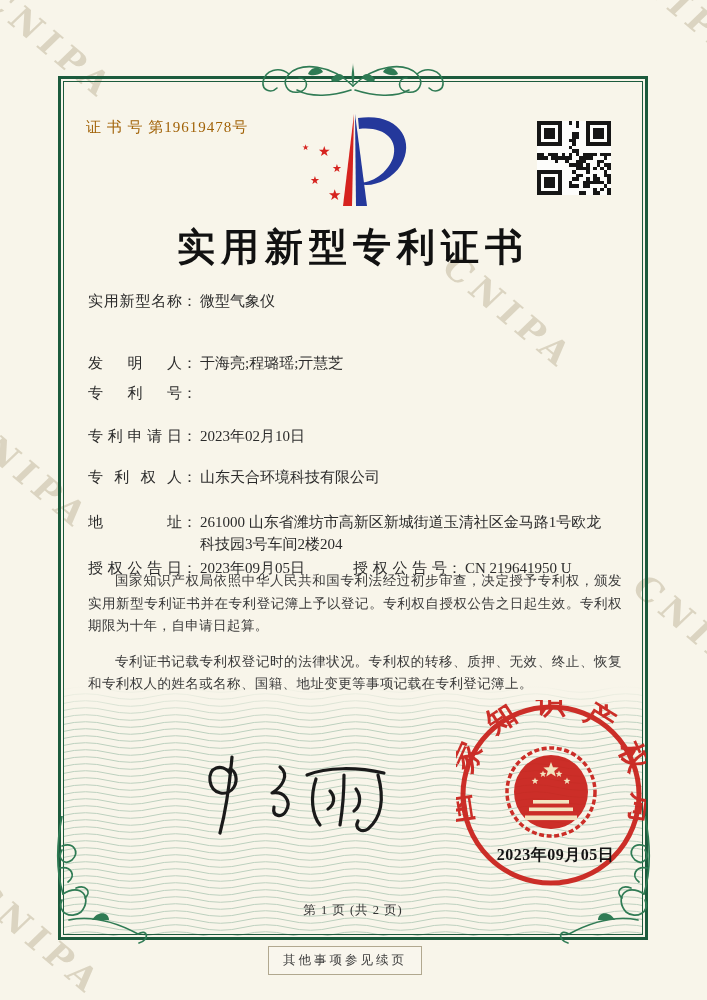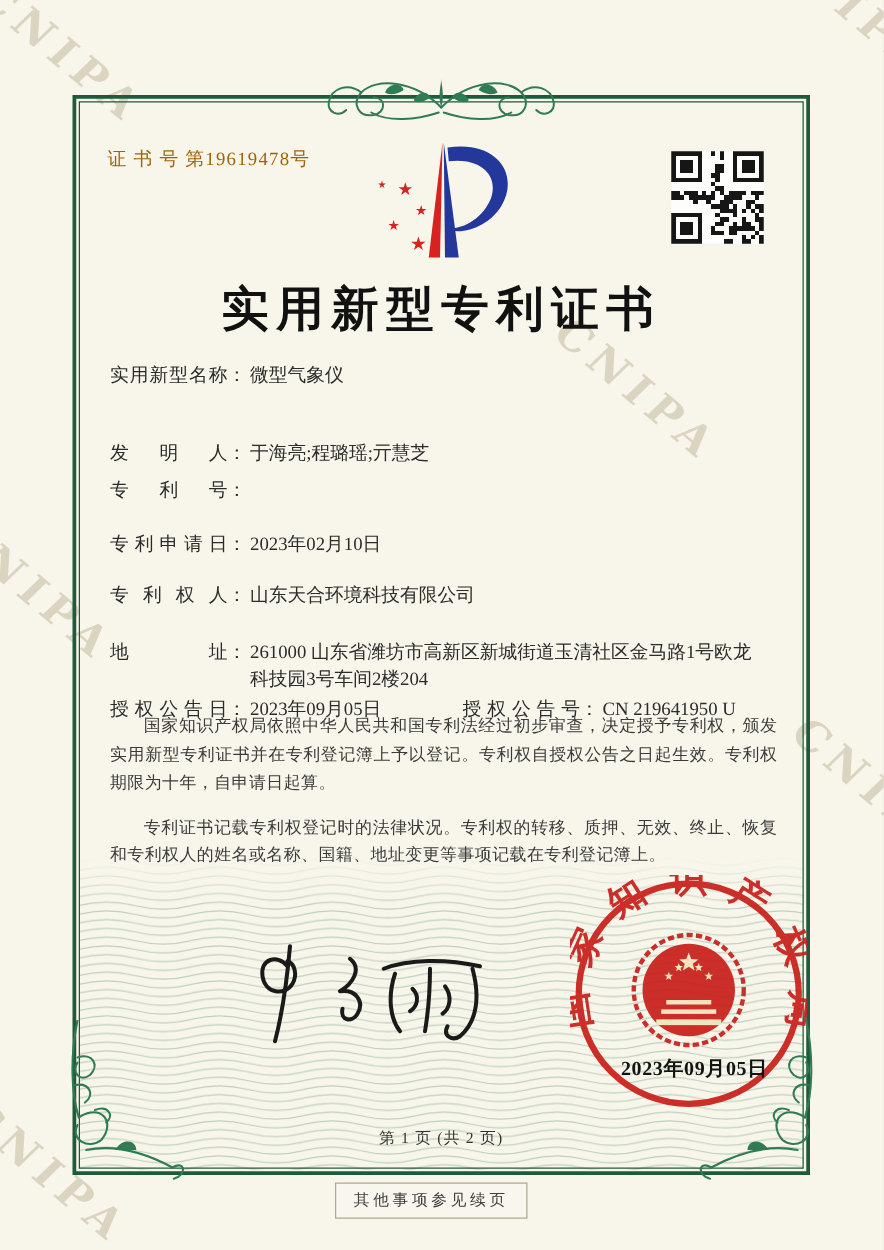--- a/index.html
+++ b/index.html
@@ -22,21 +22,21 @@
          font-size:38px;font-weight:bold;letter-spacing:6px;color:#111;}
   
   .fields{position:absolute;left:88px;top:290px;width:534px;font-size:15px;line-height:22px;color:#2b2b2b;}
   .frow{display:flex;position:relative;}
   .mb23{margin-bottom:40px}.mb22{margin-bottom:8px}.mb21{margin-bottom:21px}
   .mb19{margin-bottom:19px}.mb16{margin-bottom:23px}.mb2{margin-bottom:2px}
   .flabel{flex:0 0 94px;text-align:justify;text-align-last:justify;}
   .fcolon{flex:0 0 18px;}
   .fvalue{flex:1;}
   .addr{max-width:404px;}
-  .grant2{position:absolute;left:282px;top:0;display:flex;width:252px;}
+  .grant2{position:absolute;left:265px;top:0;display:flex;width:252px;}
   .grant2 .flabel{flex:0 0 94px;}
   
   .bodytext{position:absolute;left:88px;top:570px;width:534px;font-size:13.5px;
             line-height:22.6px;color:#3a3a3a;text-align:justify;letter-spacing:.4px;}
   .bodytext p{margin:0 0 13px 0;text-indent:2em;}
   
   .wavefade{position:absolute;left:63px;top:686px;width:580px;height:38px;
             background:linear-gradient(#f8f5ea,rgba(248,245,234,0));}
   
   .director{position:absolute;left:95px;top:787px;font-family:"Liberation Sans","DejaVu Sans",sans-serif;

